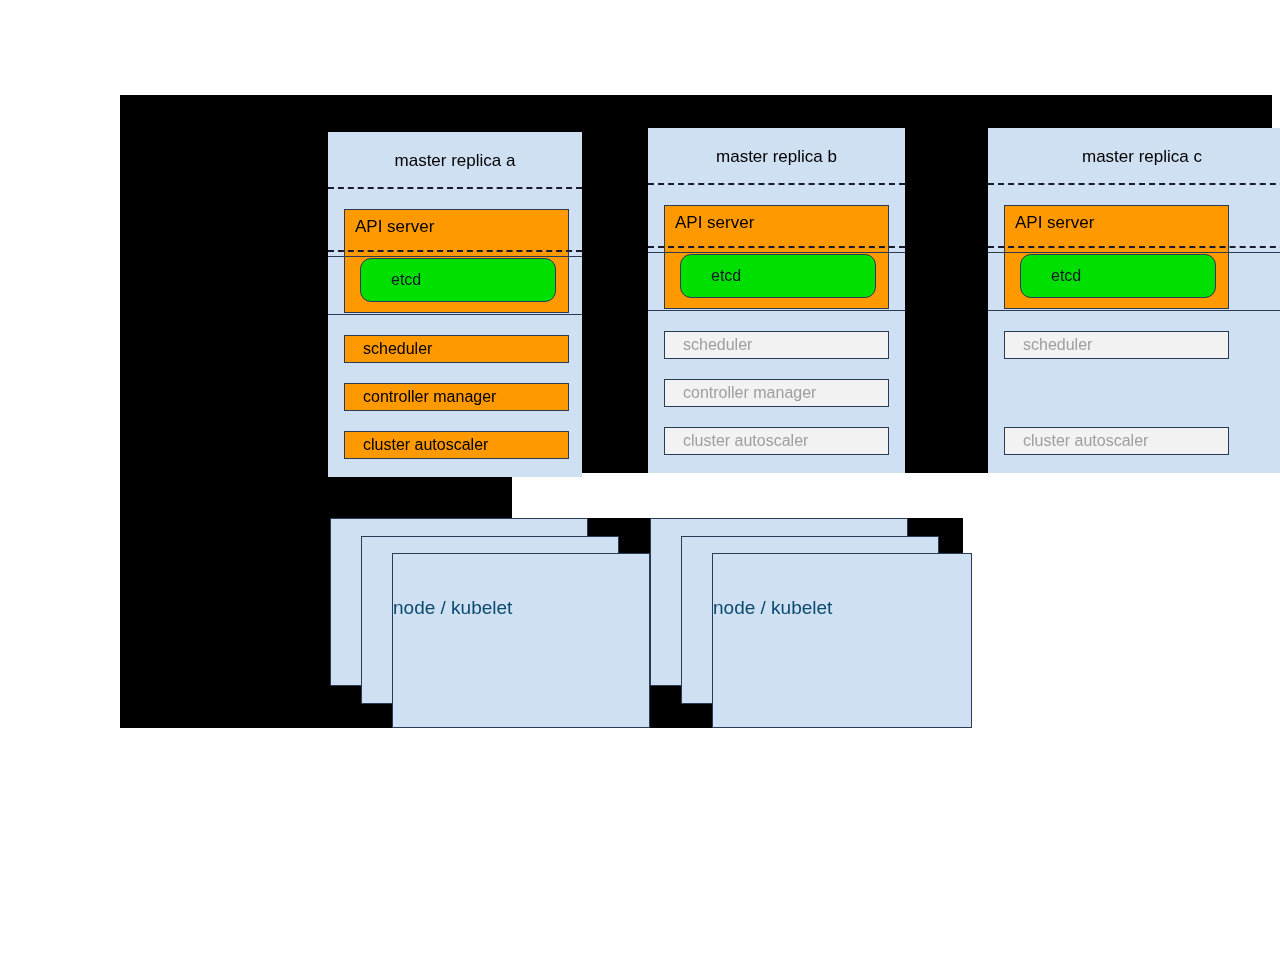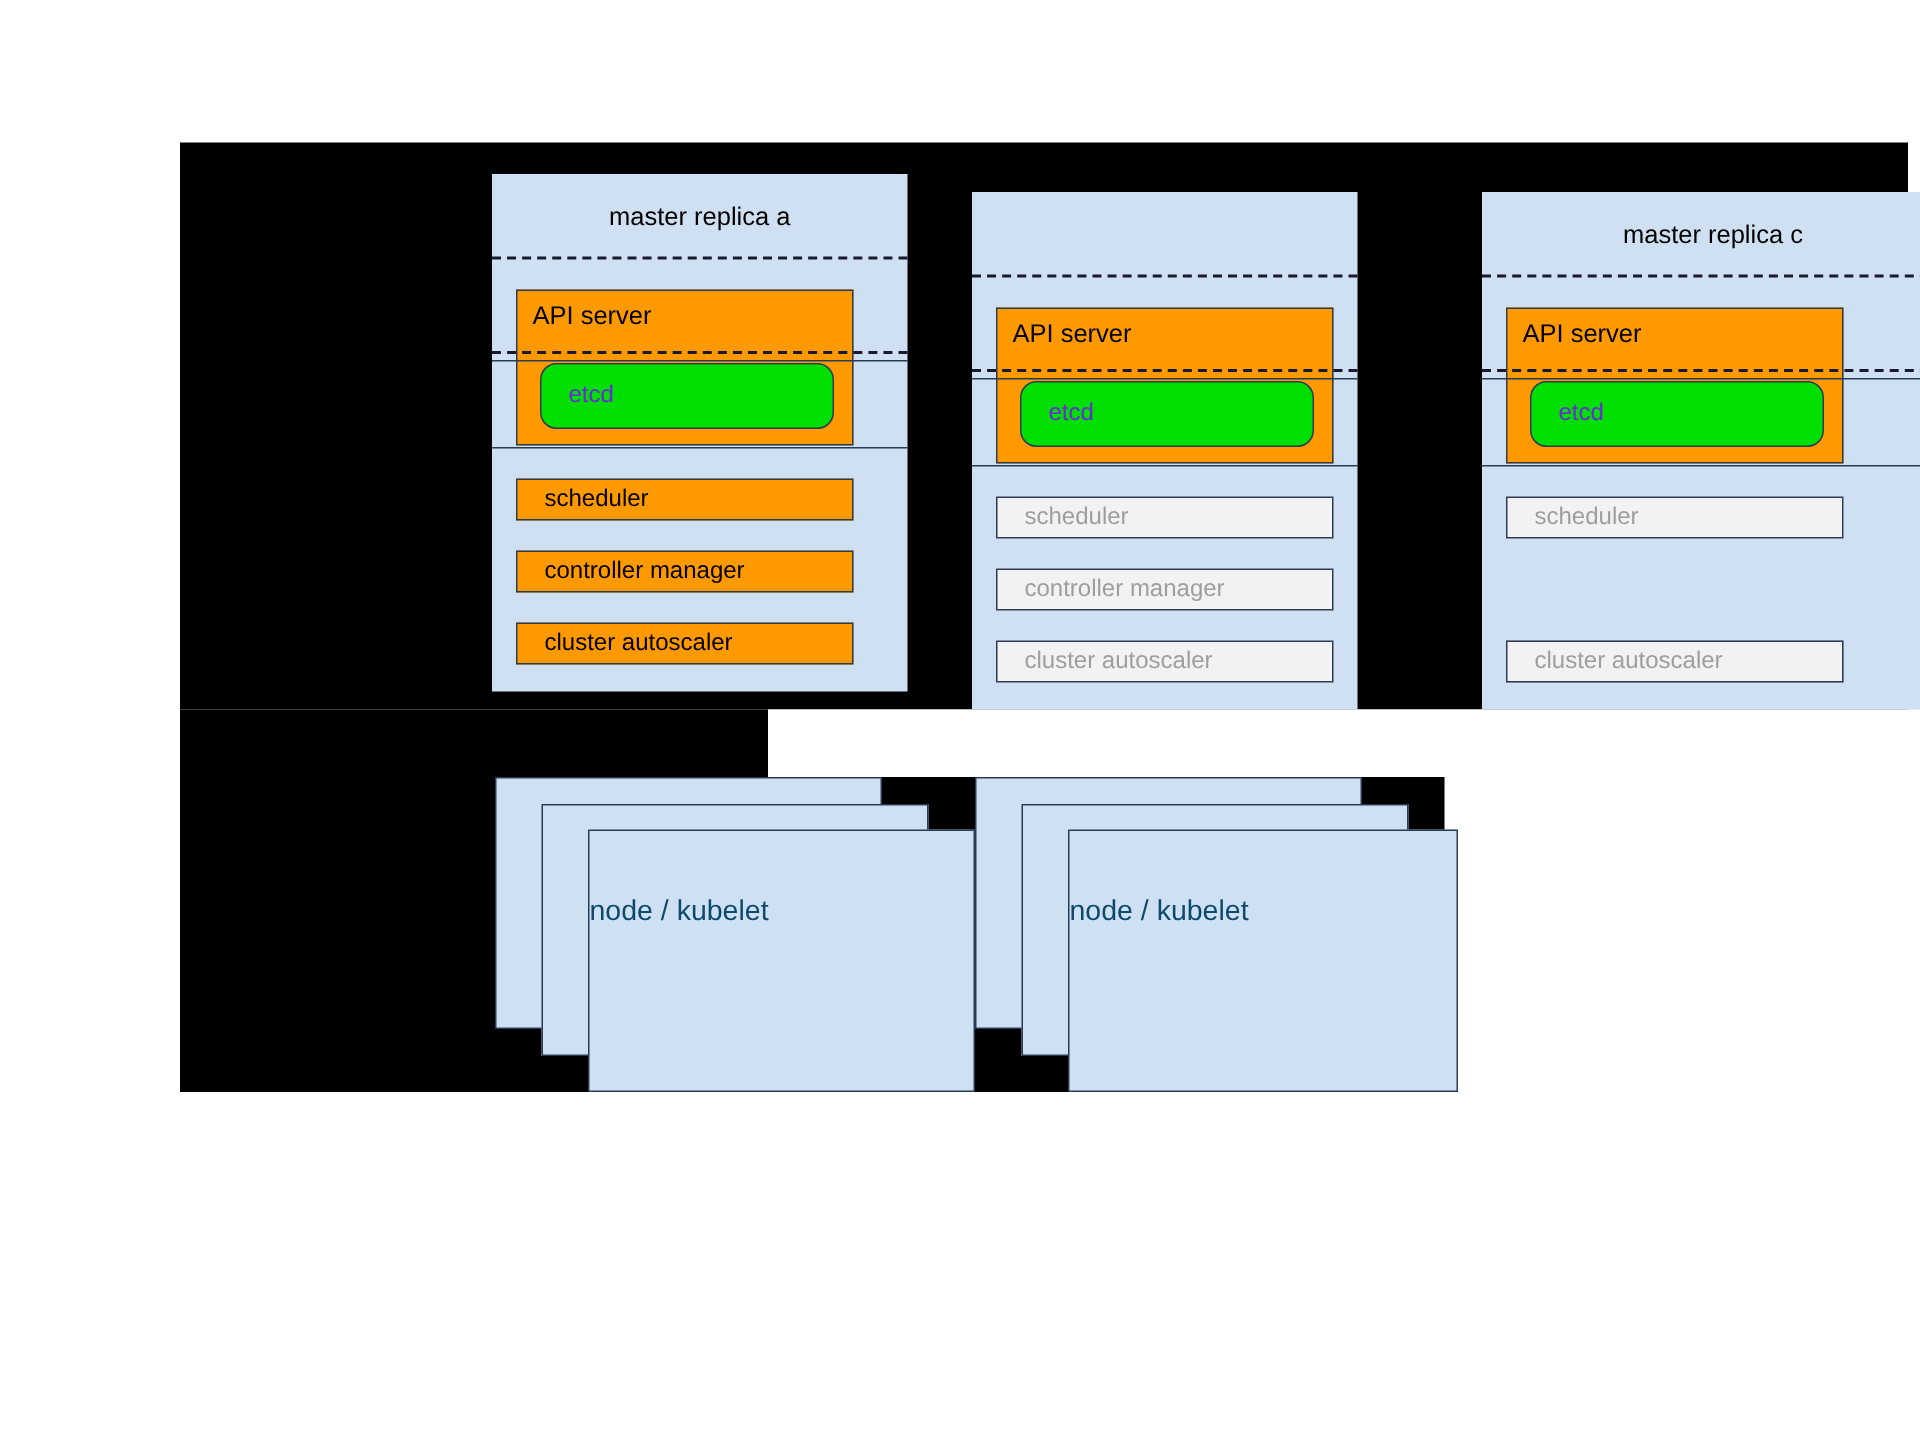--- a/index.html
+++ b/index.html
@@ -100,24 +100,24 @@
   }
 
   .etcd-box {
     position: absolute;
     box-sizing: border-box;
     background: #00e000;
     border: 1.5px solid #2b3a55;
     border-radius: 11px;
     display: flex;
     align-items: center;
-    padding-left: 18px;
+    padding-left: 30px;
     font-size: 16px;
     line-height: 18px;
-    color: #6d28d9;
+    color: #0f172a;
   }
 
   
   .node-card {
     position: absolute;
     box-sizing: border-box;
     background: #cfe0f3;
     border: 1.5px solid #2b3a55;
   }
 
@@ -143,21 +143,21 @@
 <div id="stage">
 
   <div class="canvas-block" style="left:120px; top:95px; width:1152px; height:378px;"></div>
 
   <div class="canvas-block" style="left:120px; top:473px; width:392px; height:45px;"></div>
 
   <div class="canvas-block" style="left:120px; top:518px; width:843px; height:210px;"></div>
 
   <div class="white-band" style="left:512px; top:473px; width:768px; height:45px;"></div>
 
-  <div class="replica-panel" style="left:328px; top:116px; width:277px; height:345px;">
+  <div class="replica-panel" style="left:328px; top:132px; width:254px; height:345px;">
 
     <div class="replica-title">master replica a</div>
 
     <div class="dashed-line" style="top:55px;"></div>
 
     <div class="apiserver-box" style="left:16px; top:77px; width:225px; height:104px;">
       <div class="apiserver-label">API server</div>
       <div class="etcd-box" style="left:15px; top:48px; width:196px; height:44px;">etcd</div>
     </div>
 
@@ -167,20 +167,21 @@
 
     <div class="comp-box comp-active" style="left:16px; top:203px; width:225px; height:28px;">scheduler</div>
 
     <div class="comp-box comp-active" style="left:16px; top:251px; width:225px; height:28px;">controller manager</div>
 
     <div class="comp-box comp-active" style="left:16px; top:299px; width:225px; height:28px;">cluster autoscaler</div>
   </div>
 
   <div class="replica-panel" style="left:648px; top:128px; width:257px; height:345px;">
 
+    <div class="replica-title">master replica b</div>
 
     <div class="dashed-line" style="top:55px;"></div>
 
     <div class="apiserver-box" style="left:16px; top:77px; width:225px; height:104px;">
       <div class="apiserver-label">API server</div>
       <div class="etcd-box" style="left:15px; top:48px; width:196px; height:44px;">etcd</div>
     </div>
 
     <div class="dashed-line" style="top:118px;"></div>
     <div class="solid-line" style="top:124px;"></div>

